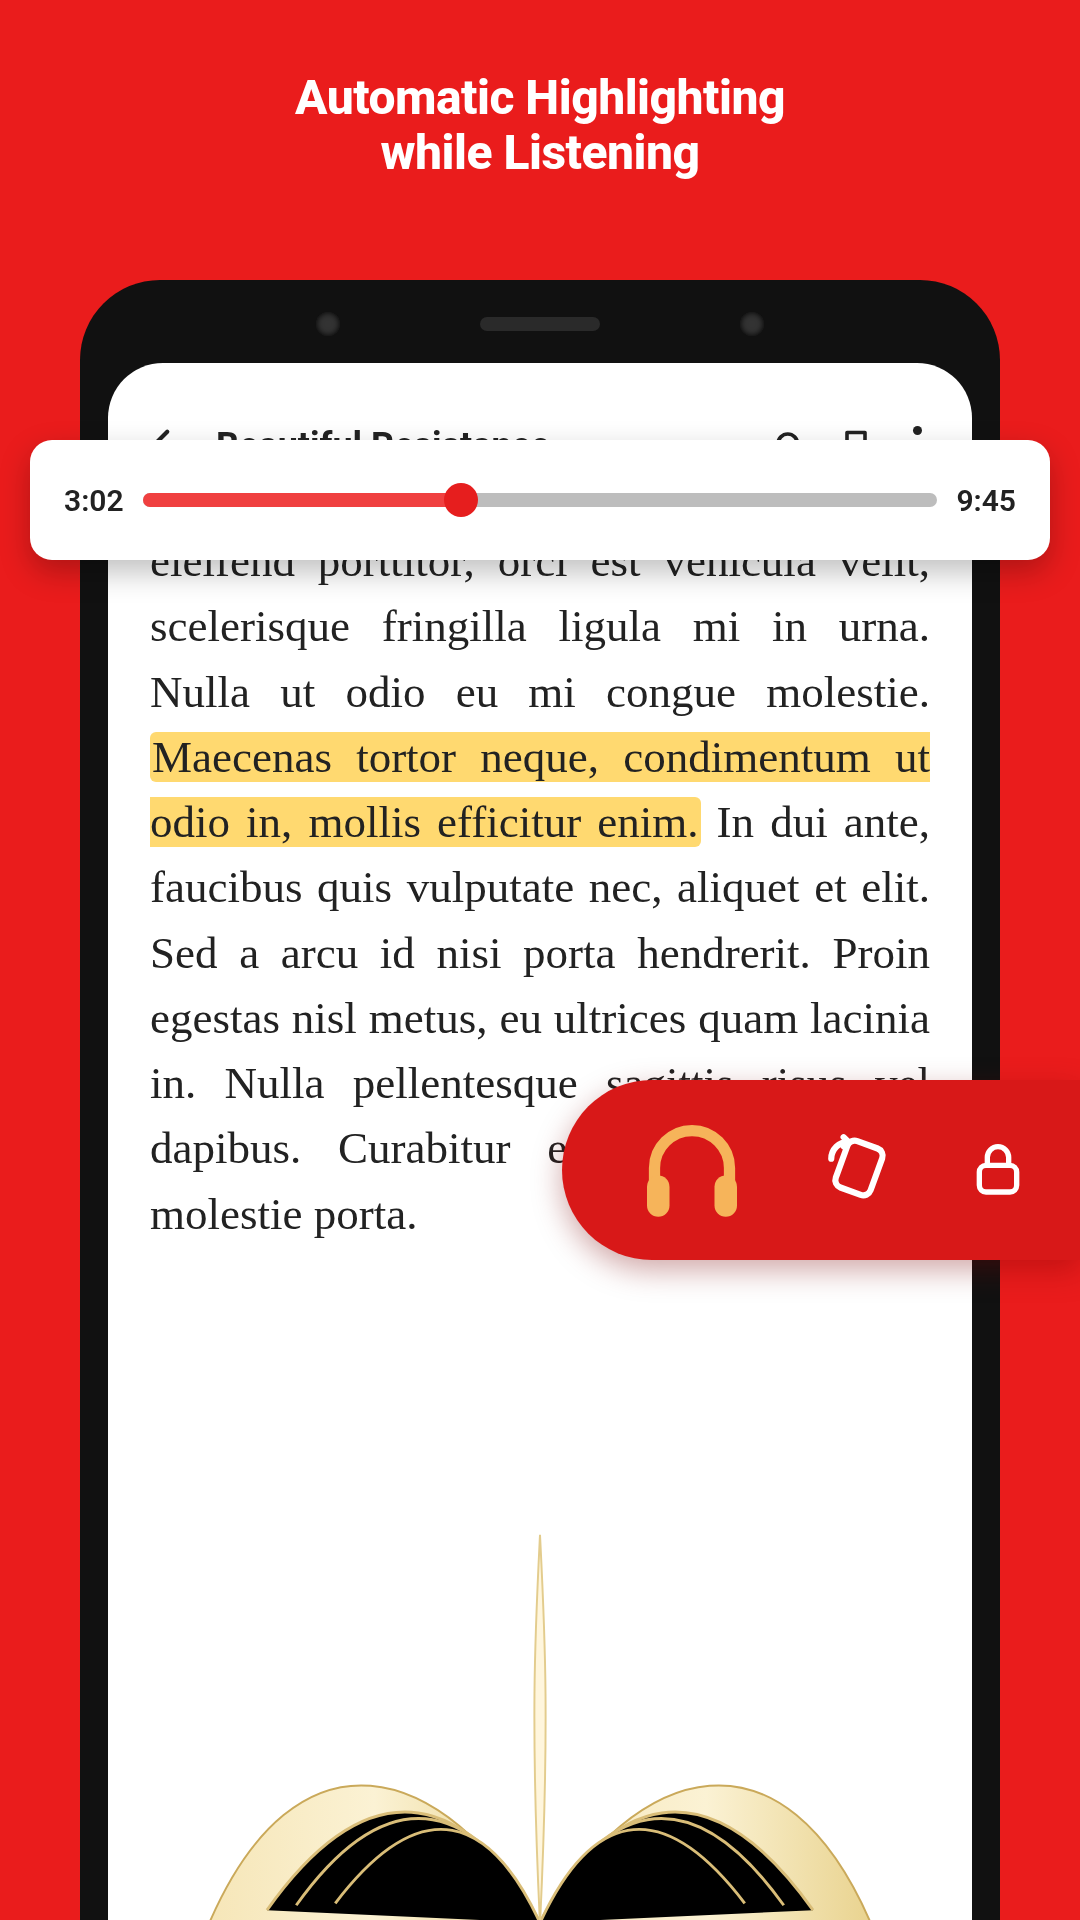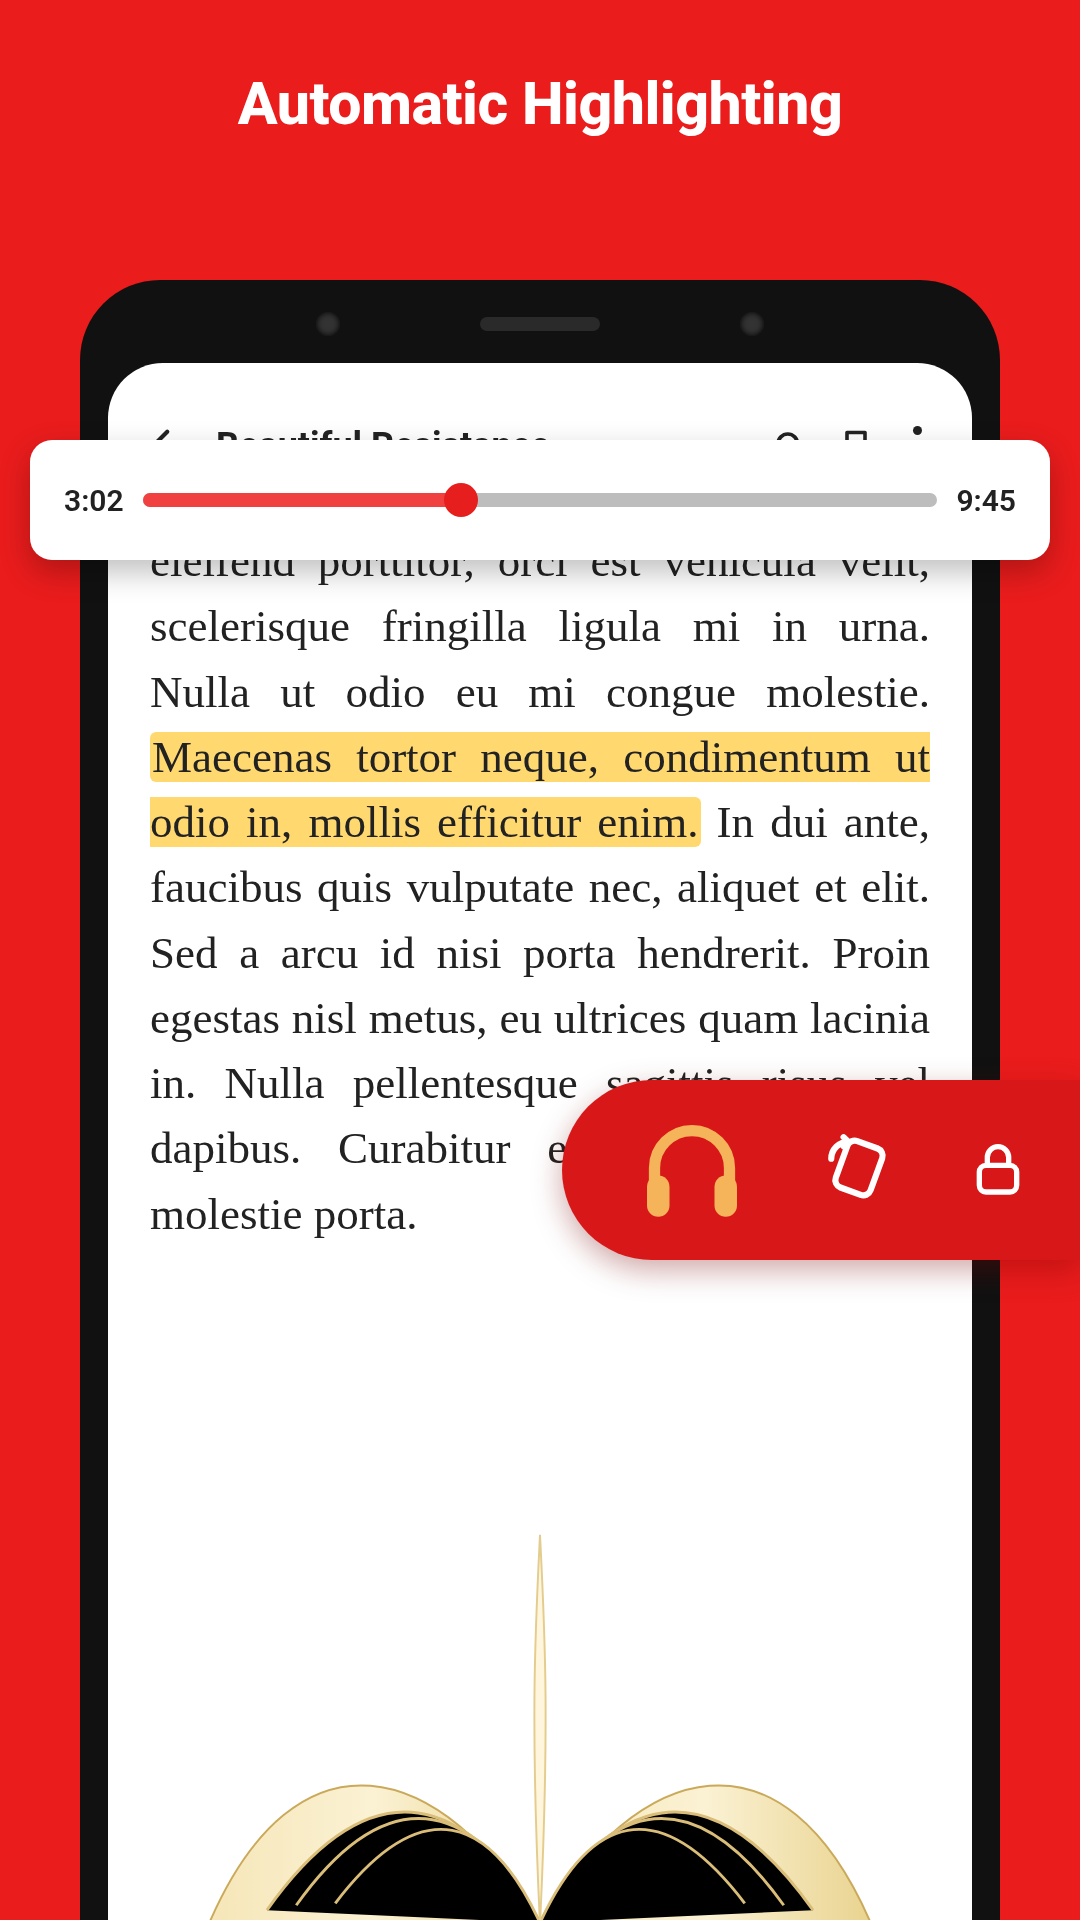--- a/index.html
+++ b/index.html
@@ -7,21 +7,21 @@
     width: 1080px;
     height: 1920px;
     background: #ea1c1c;
     font-family: -apple-system, BlinkMacSystemFont, 'Segoe UI', Roboto, sans-serif;
     overflow: hidden;
     position: relative;
   }
   .headline {
     color: #fff;
     font-weight: 800;
-    font-size: 59px;
+    font-size: 48px;
     line-height: 1.15;
     text-align: center;
     padding: 70px 40px 0 40px;
     letter-spacing: -0.5px;
   }
   .phone-wrap {
     position: absolute;
     left: 50%;
     top: 280px;
     transform: translateX(-50%);
@@ -157,20 +157,21 @@
     height: 520px;
     z-index: 70;
     pointer-events: none;
   }
 </style>
 </head>
 <body>
 
 <div class="headline">
   <span>Automatic Highlighting</span><br>
+  <span>while Listening</span>
 </div>
 
 <div class="phone-wrap">
   <div class="phone-frame">
     <div class="phone-top">
       <div class="cam"></div>
       <div class="speaker"></div>
       <div class="cam"></div>
     </div>
     <div class="phone-screen">

